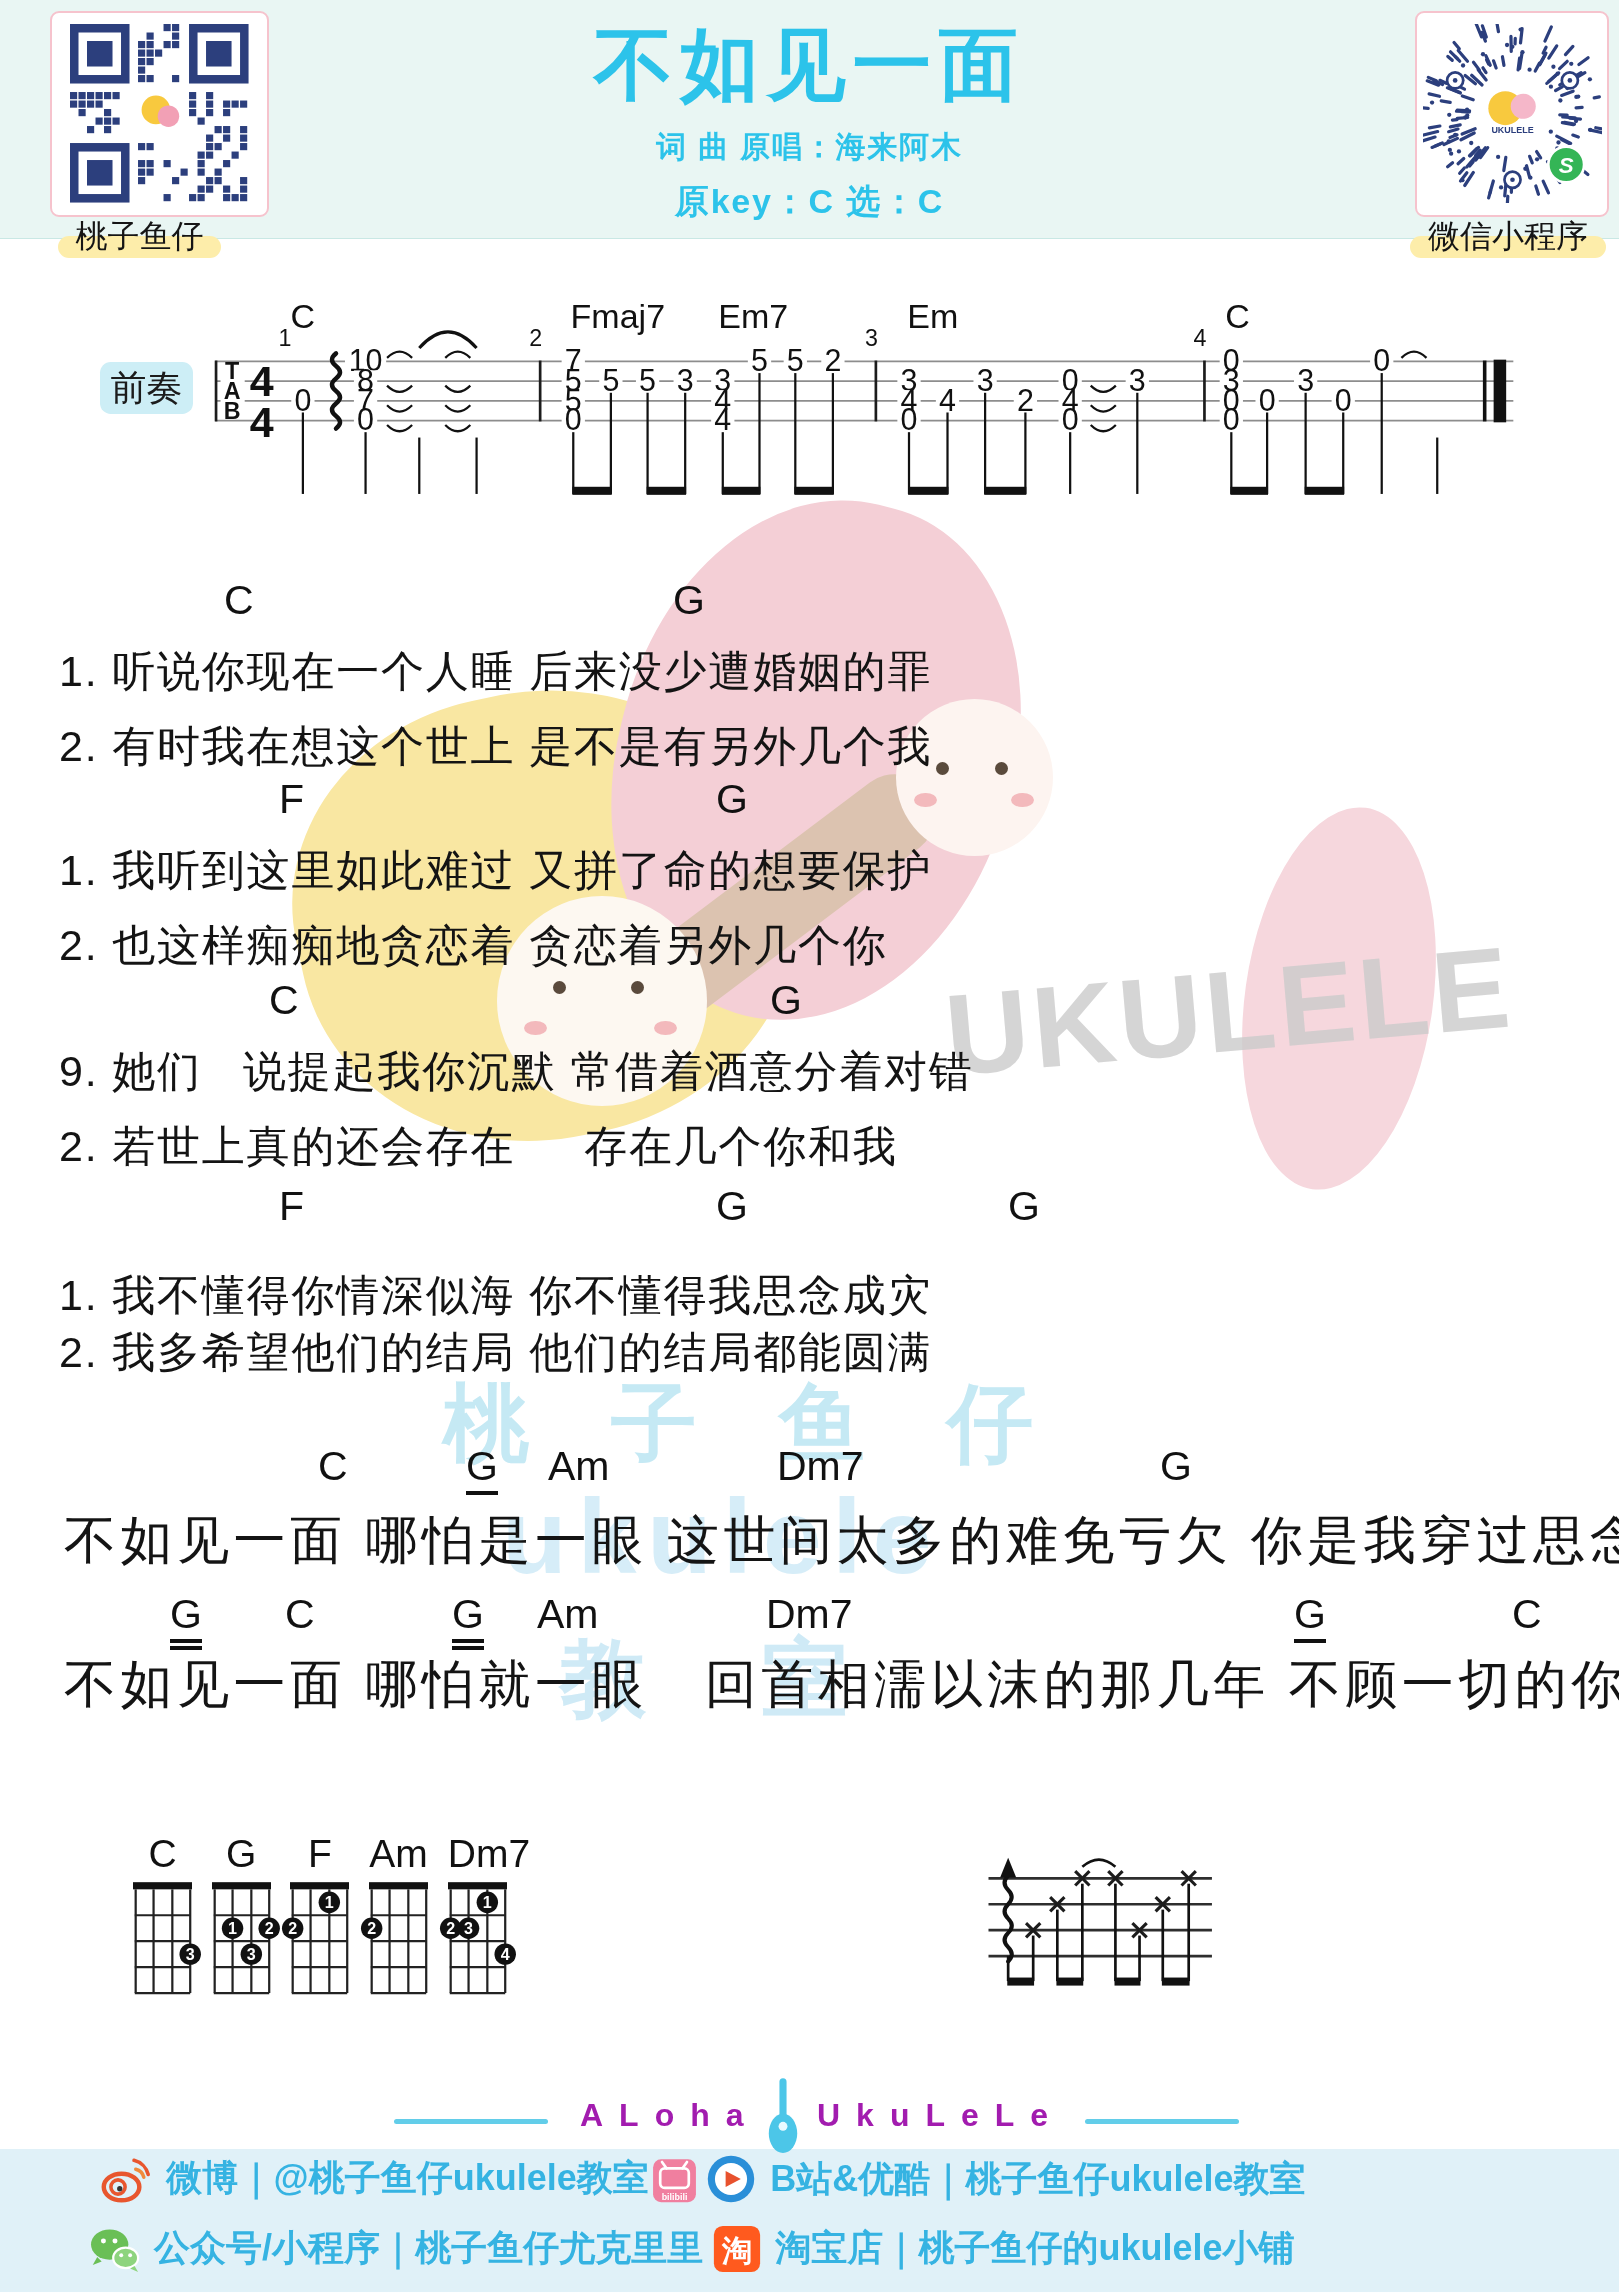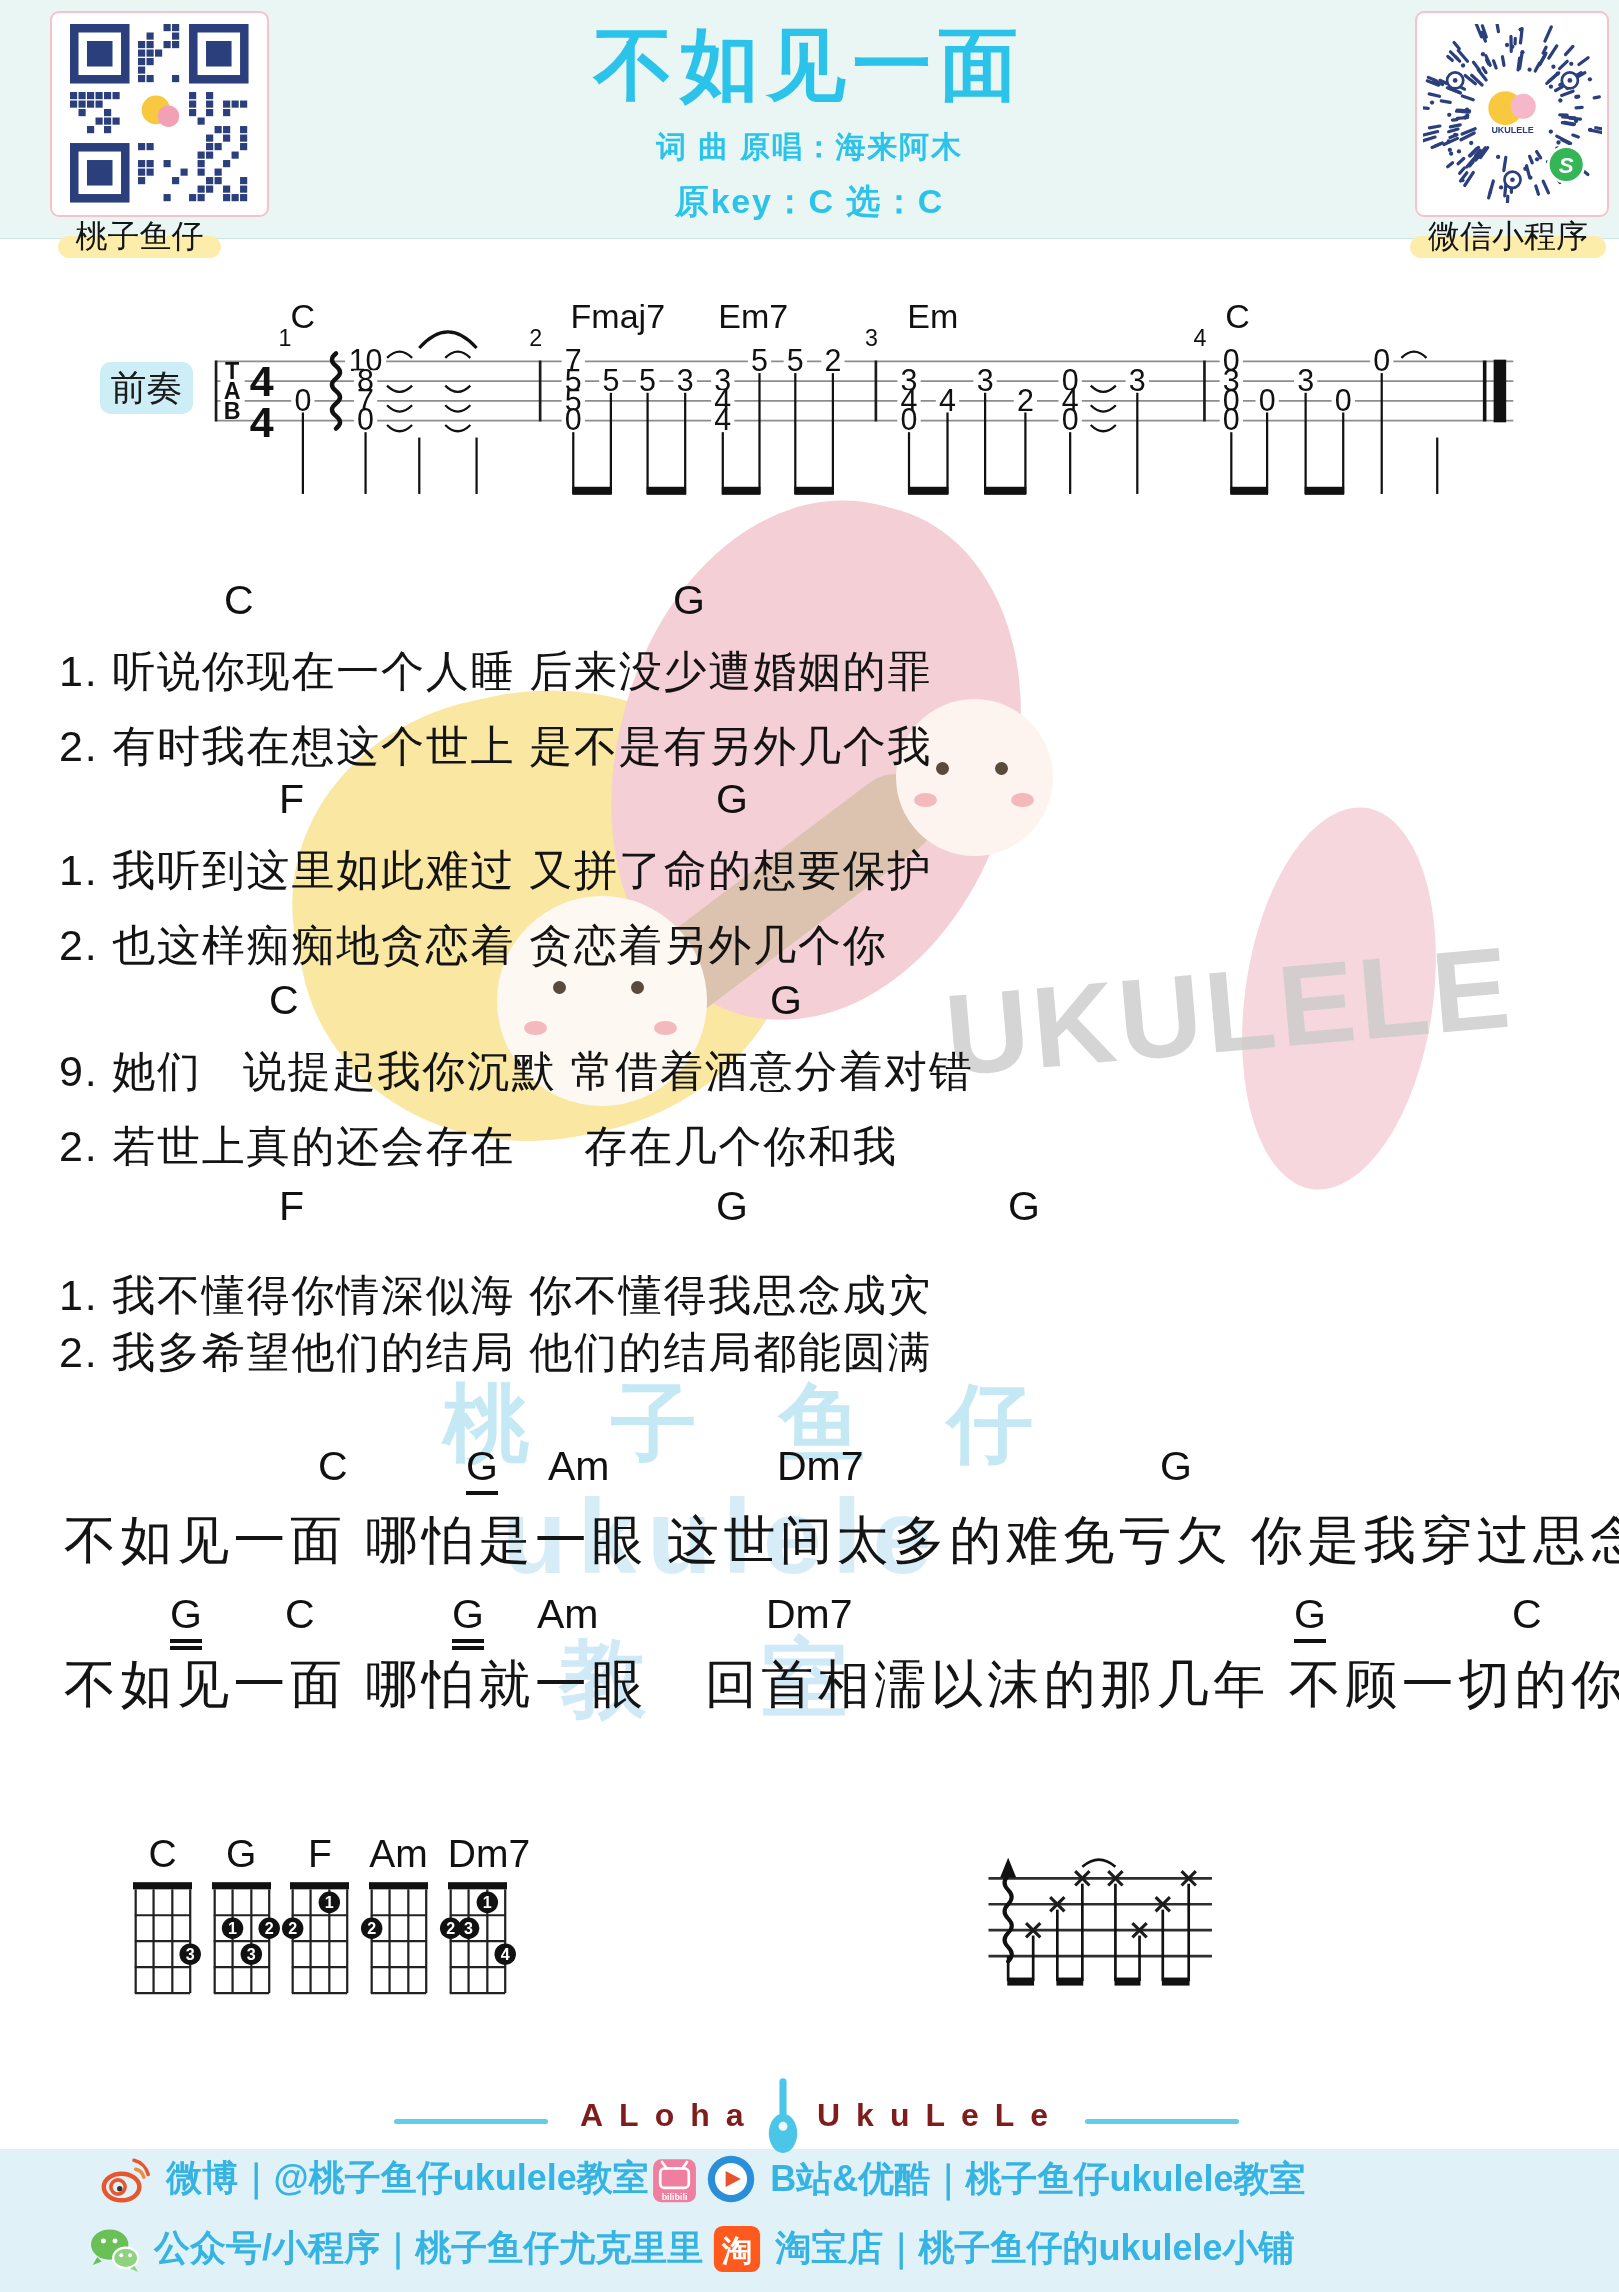--- a/index.html
+++ b/index.html
@@ -55,21 +55,21 @@
   .diag{width:59px;}
   .dlabel{text-align:center;font-size:39px;height:50px;color:#111;}
   .diag svg{overflow:visible;display:block;}
 
   #strum-svg{position:absolute;left:981px;top:1856px;z-index:1;}
 
   
   .aloha-line{position:absolute;top:2119px;height:4.5px;background:#62cde9;border-radius:2.7px;z-index:2;}
   .al-left{left:394px;width:154px;}
   .al-right{left:1085px;width:154px;}
-  .aloha-word{position:absolute;top:2097px;font-size:32px;font-weight:bold;color:#7f1d1d;letter-spacing:16px;z-index:2;}
+  .aloha-word{position:absolute;top:2097px;font-size:32px;font-weight:bold;color:#a21caf;letter-spacing:16px;z-index:2;}
   .w1{left:580px;}
   .w2{left:817px;}
   .uke-glyph{position:absolute;left:767px;top:2078px;z-index:3;}
 
   
   .ftr{position:absolute;left:0;top:2149px;width:1619px;height:143px;background:#e0f1f8;z-index:2;}
   .fitem{position:absolute;display:flex;align-items:center;gap:14.3px;font-size:36px;font-weight:600;color:#35b3e2;white-space:nowrap;}
   .fitem .icons{display:flex;align-items:center;gap:9px;}
   .f0{left:100px;top:5.4px;}
   .f1{left:652px;top:5.4px;}

